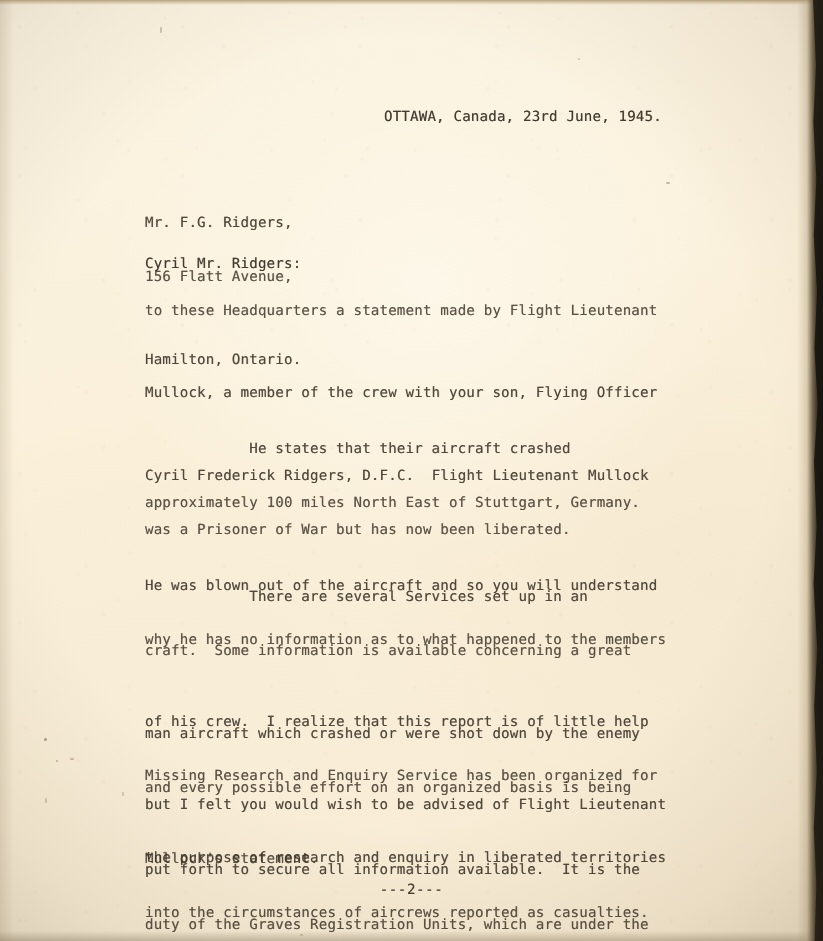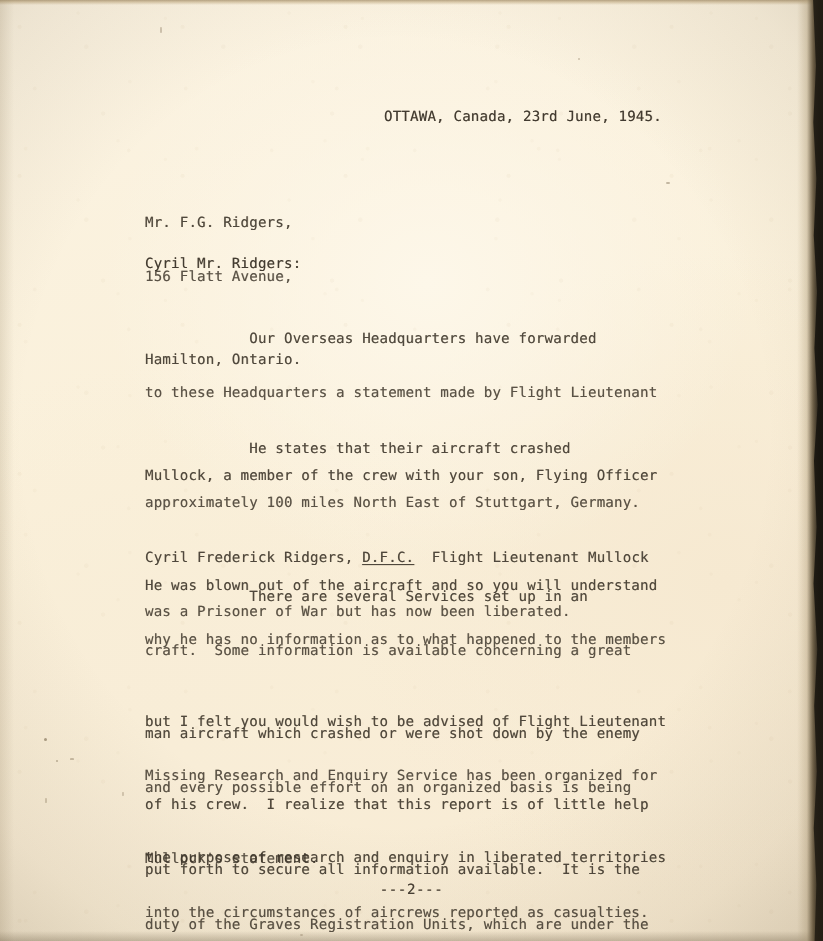--- a/index.html
+++ b/index.html
@@ -138,21 +138,21 @@
     text-align: center;
     letter-spacing: 0.6px;
   }
   .footer span {
     text-shadow:
       0.35px 0.25px 0.45px rgba(70,58,40,0.42),
       -0.25px 0.2px 0.5px rgba(96,80,54,0.26);
     opacity: 0.93;
   }
 
-  .under { text-decoration: underline; text-underline-offset: 2px; }
+  .under { text-underline-offset: 2px; }
 
   
   .ink-a { opacity: 0.90; }
   .ink-b { opacity: 0.96; margin-top: 28px; }
 </style>
 </head>
 <body>
 
 <div class="page">
 
@@ -182,34 +182,33 @@
 
     <div class="typed addrpos">
       <div class="ink-b">Mr. F.G. Ridgers,</div>
       <div class="ink-a">156 Flatt Avenue,</div>
       <div class="ink-b">Hamilton, Ontario.</div>
     </div>
 
     <div class="typed salutpos ink-b">Cyril Mr. Ridgers:</div>
 
     <div class="typed p1pos">
-      <div class="ink-b">            Our Overseas Headquarters have forwarded</div>
       <div class="ink-a">to these Headquarters a statement made by Flight Lieutenant</div>
       <div class="ink-b">Mullock, a member of the crew with your son, Flying Officer</div>
       <div class="ink-b"><span>Cyril Frederick Ridgers, </span><span class="under">D.F.C.</span><span>  Flight Lieutenant Mullock</span></div>
       <div class="ink-a">was a Prisoner of War but has now been liberated.</div>
     </div>
 
     <div class="typed p2pos">
       <div class="ink-b">            He states that their aircraft crashed</div>
       <div class="ink-a">approximately 100 miles North East of Stuttgart, Germany.</div>
       <div class="ink-b">He was blown out of the aircraft and so you will understand</div>
       <div class="ink-a">why he has no information as to what happened to the members</div>
+      <div class="ink-b">of his crew.  I realize that this report is of little help</div>
       <div class="ink-b">but I felt you would wish to be advised of Flight Lieutenant</div>
-      <div class="ink-b">of his crew.  I realize that this report is of little help</div>
       <div class="ink-a">Mullock's statement.</div>
     </div>
 
     <div class="typed p3pos">
       <div class="ink-b">            There are several Services set up in an</div>
       <div class="ink-a">craft.  Some information is available concerning a great</div>
       <div class="ink-b">man aircraft which crashed or were shot down by the enemy</div>
       <div class="ink-a">and every possible effort on an organized basis is being</div>
       <div class="ink-b">put forth to secure all information available.  It is the</div>
       <div class="ink-a">duty of the Graves Registration Units, which are under the</div>

